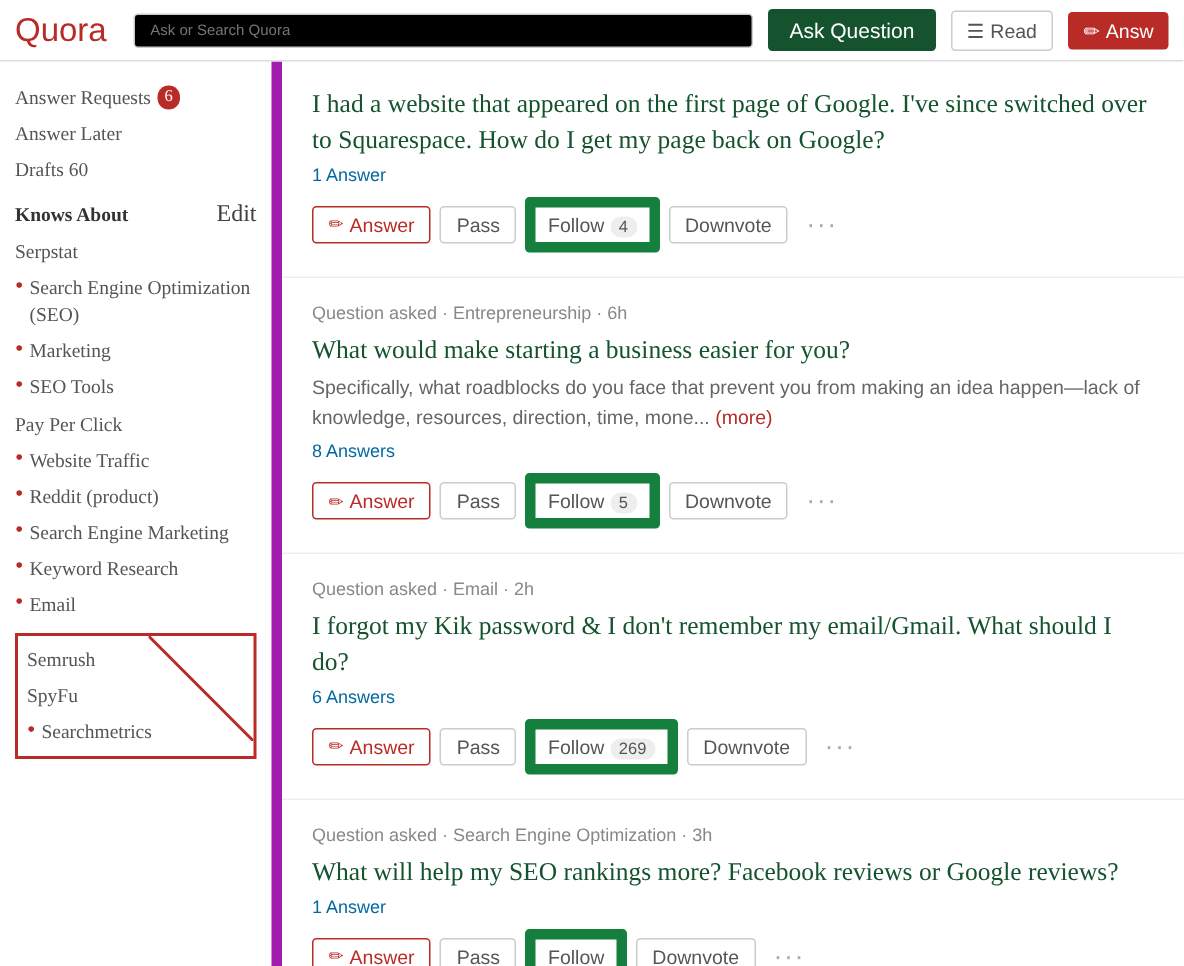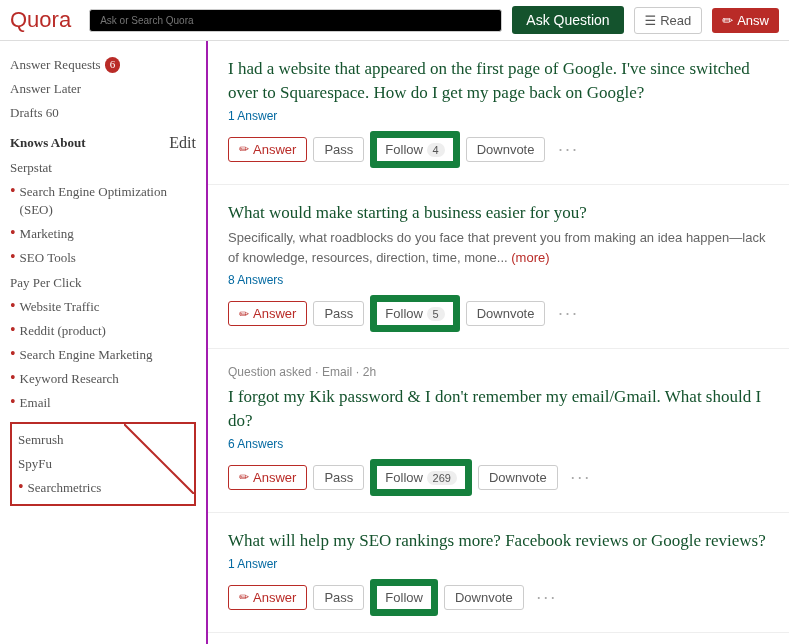--- a/index.html
+++ b/index.html
@@ -26,21 +26,21 @@
       background: #b92b27; border: none; border-radius: 3px; padding: 5px 10px; font-size: 13px; color: #fff; cursor: pointer; display: flex; align-items: center; gap: 4px;
     }
 
     
     .main-layout {
       display: flex; flex: 1; overflow: hidden;
     }
 
     
     .sidebar {
-      width: 208px; flex-shrink: 0; border-right: 2px solid #a21caf; padding: 12px 10px; overflow-y: auto; font-size: 13px;
+      width: 188px; flex-shrink: 0; border-right: 7px solid #a21caf; padding: 12px 10px; overflow-y: auto; font-size: 13px;
     }
     .sidebar-item { padding: 3px 0; color: #555; cursor: pointer; line-height: 1.4; }
     .sidebar-item.badge { display: flex; align-items: center; gap: 4px; }
     .sidebar-item.badge .badge-num {
       background: #b92b27; color: #fff; border-radius: 10px; font-size: 11px; padding: 0 5px;
     }
     .sidebar-section-title {
       font-weight: bold; font-size: 13px; color: #333; padding: 8px 0 4px 0; display: flex; justify-content: space-between; align-items: center;
     }
     .sidebar-edit { color: #404040; font-size: 16px; cursor: pointer; font-weight: normal; }
@@ -186,20 +186,21 @@
           <span class="pencil-icon">✏</span> Answer
         </button>
         <button class="action-btn">Pass</button>
         <button class="follow-btn">Follow <span class="follow-count">4</span></button>
         <button class="downvote-btn">Downvote</button>
         <button class="ellipsis-btn">···</button>
       </div>
     </div>
 
     <div class="question-card">
+      <div class="question-meta">Question asked · Entrepreneurship · 6h</div>
       <div class="question-title">
         What would make starting a business easier for you?
       </div>
       <div class="question-desc">
         Specifically, what roadblocks do you face that prevent you from making an idea happen—lack of knowledge, resources, direction, time, mone... <span class="more">(more)</span>
       </div>
       <div class="answer-count">8 Answers</div>
       <div class="action-bar">
         <button class="action-btn answer">
           <span class="pencil-icon">✏</span> Answer
@@ -222,20 +223,21 @@
           <span class="pencil-icon">✏</span> Answer
         </button>
         <button class="action-btn">Pass</button>
         <button class="follow-btn">Follow <span class="follow-count">269</span></button>
         <button class="downvote-btn">Downvote</button>
         <button class="ellipsis-btn">···</button>
       </div>
     </div>
 
     <div class="question-card">
+      <div class="question-meta">Question asked · Search Engine Optimization · 3h</div>
       <div class="question-title">
         What will help my SEO rankings more? Facebook reviews or Google reviews?
       </div>
       <div class="answer-count">1 Answer</div>
       <div class="action-bar">
         <button class="action-btn answer">
           <span class="pencil-icon">✏</span> Answer
         </button>
         <button class="action-btn">Pass</button>
         <button class="follow-btn">Follow</button>

